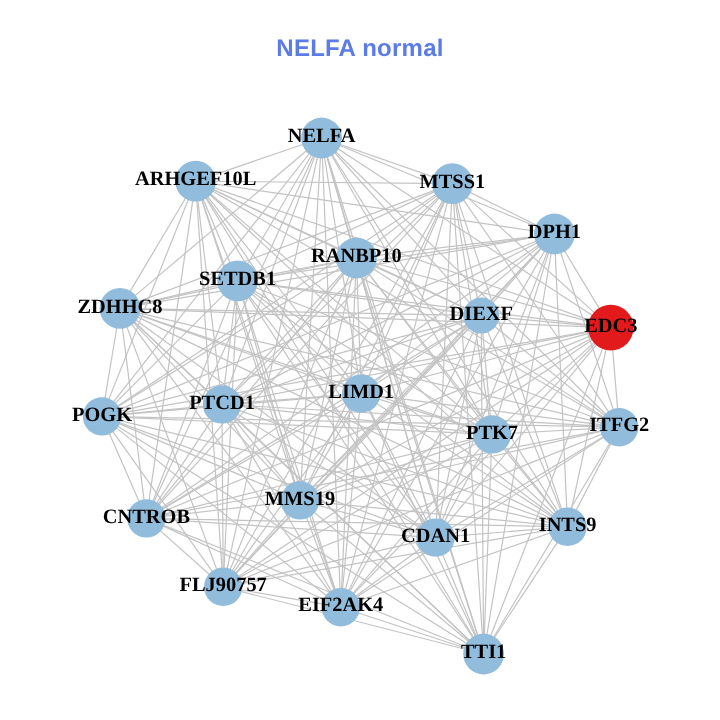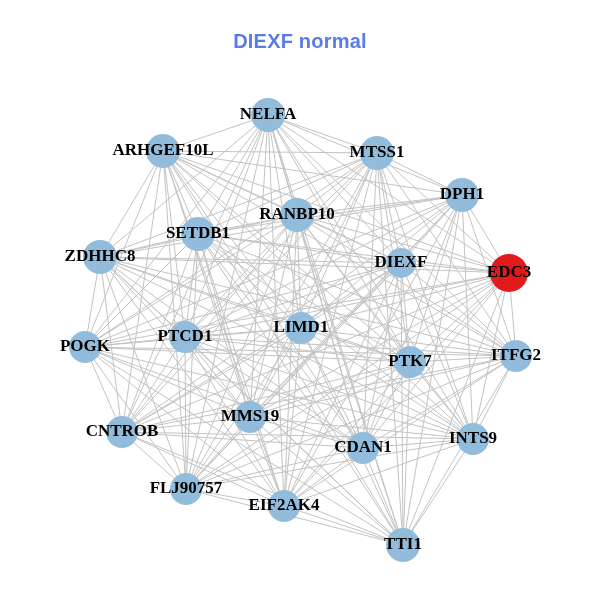--- a/index.html
+++ b/index.html
@@ -35,21 +35,21 @@
   .node-label {
     font-family: "Liberation Serif", serif;
     font-weight: bold;
     font-size: 17px;
   }
 </style>
 </head>
 <body>
 
 <div class="figure">
-  <div class="figure-title" style="color: rgb(91, 123, 233);">DIEXF normal</div>
+  <div class="figure-title" style="color: rgb(91, 123, 233);">NELFA normal</div>
   <svg class="network" width="600" height="600" viewBox="0 0 600 600">
       <g>
         <line x1="268" y1="115" x2="163" y2="151" stroke="#c3c3c3" stroke-width="1"></line>
         <line x1="268" y1="115" x2="377" y2="153" stroke="#c3c3c3" stroke-width="1"></line>
         <line x1="268" y1="115" x2="462" y2="195" stroke="#c3c3c3" stroke-width="1"></line>
         <line x1="268" y1="115" x2="297" y2="215" stroke="#c3c3c3" stroke-width="1"></line>
         <line x1="268" y1="115" x2="198" y2="234" stroke="#c3c3c3" stroke-width="1"></line>
         <line x1="268" y1="115" x2="100" y2="257" stroke="#c3c3c3" stroke-width="1"></line>
         <line x1="268" y1="115" x2="401" y2="263" stroke="#c3c3c3" stroke-width="1"></line>
         <line x1="268" y1="115" x2="509" y2="273" stroke="#c3c3c3" stroke-width="1"></line>

